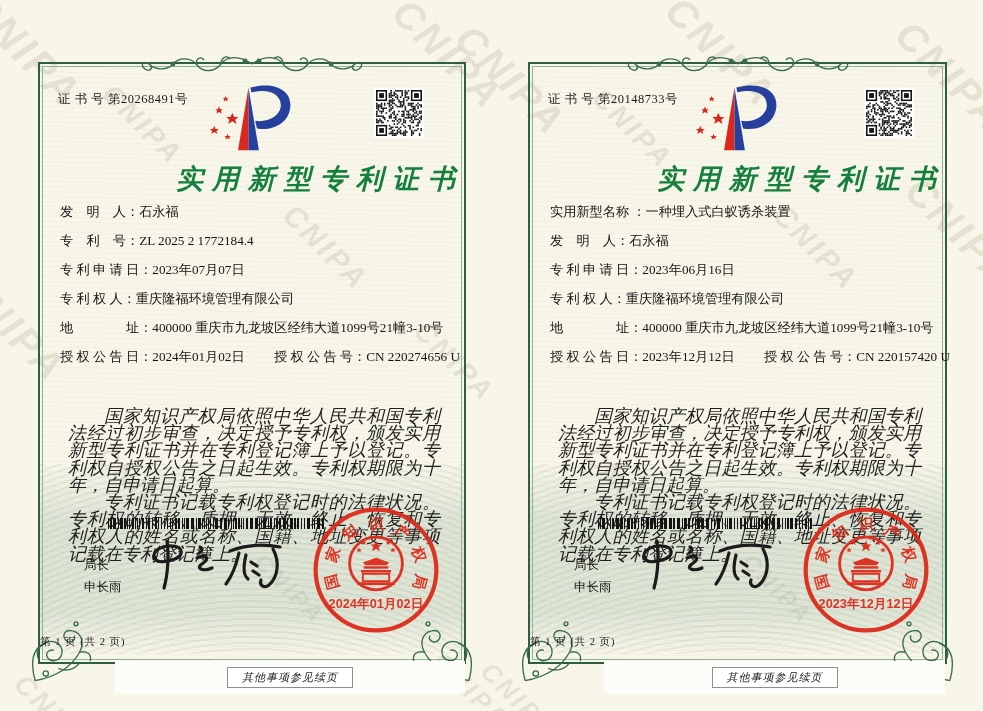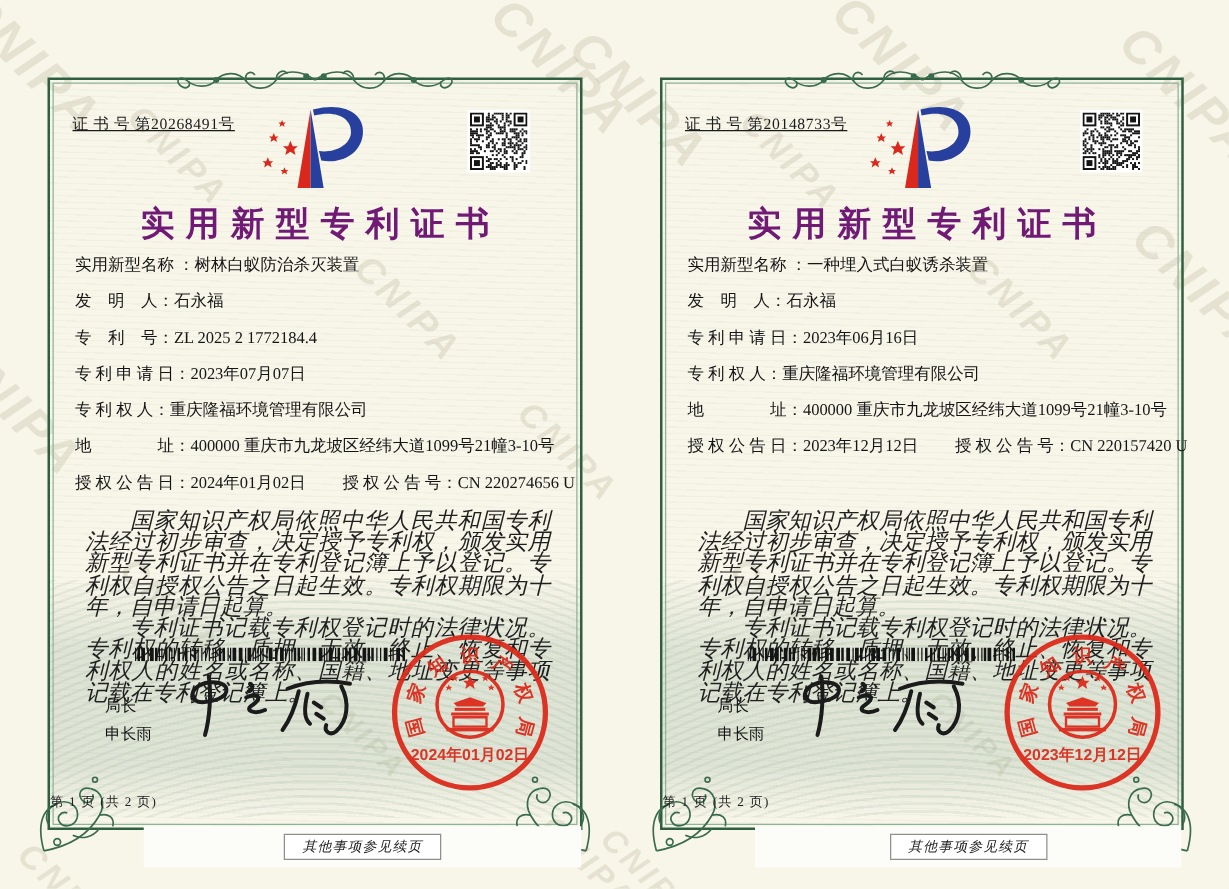--- a/index.html
+++ b/index.html
@@ -26,27 +26,27 @@
   .cert::before{ 
     content:"";position:absolute;inset:0;pointer-events:none;
     background:repeating-linear-gradient(1.5deg, rgba(140,170,145,.07) 0 1px, transparent 1px 5px);
   }
   .greenwash{
     position:absolute;left:0;right:0;top:400px;height:190px;pointer-events:none;
     background:
       repeating-radial-gradient(circle at 50% 300%, rgba(95,145,105,.10) 0 2px, transparent 2px 6px),
       linear-gradient(180deg, rgba(165,188,168,0) 0%, rgba(165,188,168,.30) 30%, rgba(165,188,168,.30) 78%, rgba(165,188,168,0) 100%);
   }
-  .certno{position:absolute;left:18px;top:27px;font-size:12.5px;color:#1c1c1c;letter-spacing:.5px;text-decoration:underline;}
+  .certno{position:absolute;left:18px;top:27px;font-size:12.5px;color:#1c1c1c;letter-spacing:.5px;}
   .logo-svg{position:absolute;left:50%;top:16px;transform:translateX(-54%);width:112px;height:76px;}
   .qr{position:absolute;left:334px;top:24px;width:46px;height:46px;background:#fff;padding:2px;}
   .qr svg{width:100%;height:100%;display:block;}
   .title{
-    position:absolute;top:97px;left:0;width:100%;text-align:center;
-    font-size:27px;font-weight:bold;color:#701a75;letter-spacing:9px;text-indent:9px;
+    position:absolute;top:97px;left:0;width:100%;text-align:right;
+    font-size:27px;font-weight:bold;color:#15803d;letter-spacing:9px;text-indent:9px;font-style:italic;
   }
   .fields{position:absolute;left:20px;right:12px;top:141px;font-size:13.2px;color:#151515;}
   .frow{margin-bottom:15px;line-height:14px;white-space:nowrap;}
   .flabel{color:#151515;}
   .grant2{margin-left:26px;margin-top:15px;}
   .paras{
     position:absolute;left:28px;right:24px;top:344px;
     font-size:18px;line-height:17.2px;color:#1f1f1f;font-style:italic;text-align:justify;
   }
   .paras p{margin:0;text-indent:2em;}
@@ -473,21 +473,20 @@
         <rect x="24" y="2" width="3" height="3"></rect>
         <rect x="0" y="22" width="7" height="7"></rect>
         <rect x="1" y="23" width="5" height="5" fill="#fff"></rect>
         <rect x="2" y="24" width="3" height="3"></rect>
       </svg>
     </div>
 
   <div class="title">实用新型专利证书</div>
 
   <div class="fields">
-    <div class="frow"><span class="flabel">实用新型名称 ：</span><span>树林白蚁防治杀灭装置</span></div>
     <div class="frow"><span class="flabel">发　明　人：</span><span>石永福</span></div>
     <div class="frow"><span class="flabel">专　利　号：</span><span>ZL 2025 2 1772184.4</span></div>
     <div class="frow"><span class="flabel">专 利 申 请 日：</span><span>2023年07月07日</span></div>
     <div class="frow"><span class="flabel">专 利 权 人：</span><span>重庆隆福环境管理有限公司</span></div>
     <div class="frow"><span class="flabel">地　　　　址：</span><span>400000 重庆市九龙坡区经纬大道1099号21幢3-10号</span></div>
     <div class="frow">
       <span class="flabel">授 权 公 告 日：</span><span>2024年01月02日</span>
       <span class="grant2">授 权 公 告 号：</span><span>CN 220274656 U</span>
     </div>
   </div>

